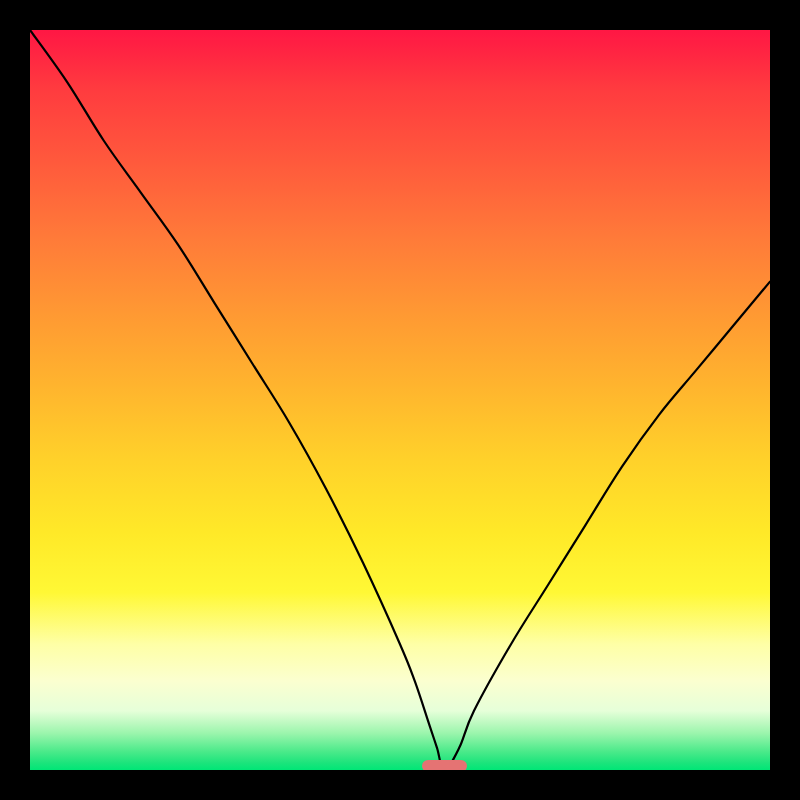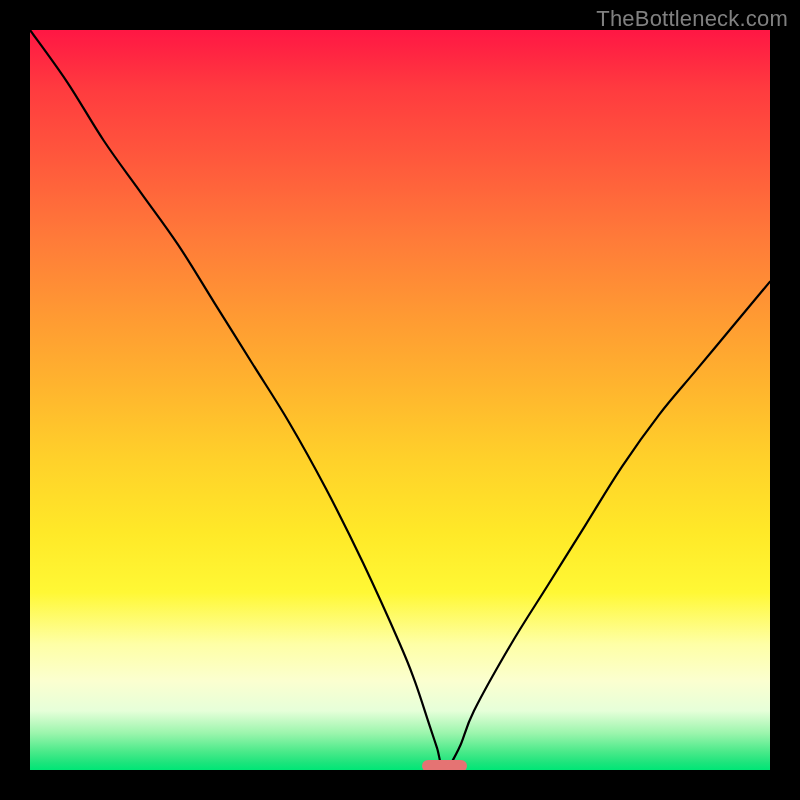--- a/index.html
+++ b/index.html
@@ -68,21 +68,20 @@
     background: #e57373;
     border-radius: 6px;
     height: 12px;
     z-index: 5;
   }
 </style>
 </head>
 <body>
 <div class="container">
 
-  <div class="watermark">TheBottleneck.com</div>
 
   <div class="plot-area">
     <div class="gradient"></div>
     <svg class="curve" viewBox="0 0 740 740" preserveAspectRatio="none">
       <path id="curve-path" fill="none" stroke="#000" stroke-width="2.2" stroke-linecap="round" stroke-linejoin="round" d="M 0.00 0.00 C 6.66 9.32, 23.68 31.82, 37.00 51.80 C 50.32 71.78, 60.68 91.02, 74.00 111.00 C 87.32 130.98, 97.68 144.15, 111.00 162.80 C 124.32 181.45, 134.68 194.62, 148.00 214.60 C 161.32 234.58, 171.68 252.49, 185.00 273.80 C 198.32 295.11, 208.68 311.69, 222.00 333.00 C 235.32 354.31, 245.68 369.56, 259.00 392.20 C 272.32 414.84, 282.68 433.49, 296.00 458.80 C 309.32 484.11, 319.68 504.83, 333.00 532.80 C 346.32 560.77, 360.68 592.89, 370.00 614.20 C 379.32 635.51, 379.47 636.55, 384.80 651.20 C 390.13 665.85, 395.60 683.61, 399.60 695.60 C 403.60 707.59, 404.34 709.81, 407.00 717.80 C 409.66 725.79, 410.40 740.00, 414.40 740.00 C 418.40 740.00, 423.87 728.46, 429.20 717.80 C 434.53 707.14, 434.68 699.45, 444.00 680.80 C 453.32 662.15, 467.68 636.84, 481.00 614.20 C 494.32 591.56, 504.68 576.31, 518.00 555.00 C 531.32 533.69, 541.68 517.11, 555.00 495.80 C 568.32 474.49, 578.68 456.58, 592.00 436.60 C 605.32 416.62, 615.68 402.12, 629.00 384.80 C 642.32 367.48, 652.68 356.38, 666.00 340.40 C 679.32 324.42, 689.68 311.98, 703.00 296.00 C 716.32 280.02, 733.34 259.59, 740.00 251.60"></path>
     </svg>
     <div id="marker" class="marker" style="left: 392.2px; width: 44.4px; bottom: -2px; background: rgb(229, 115, 115);"></div>
   </div>
 
 </div>

